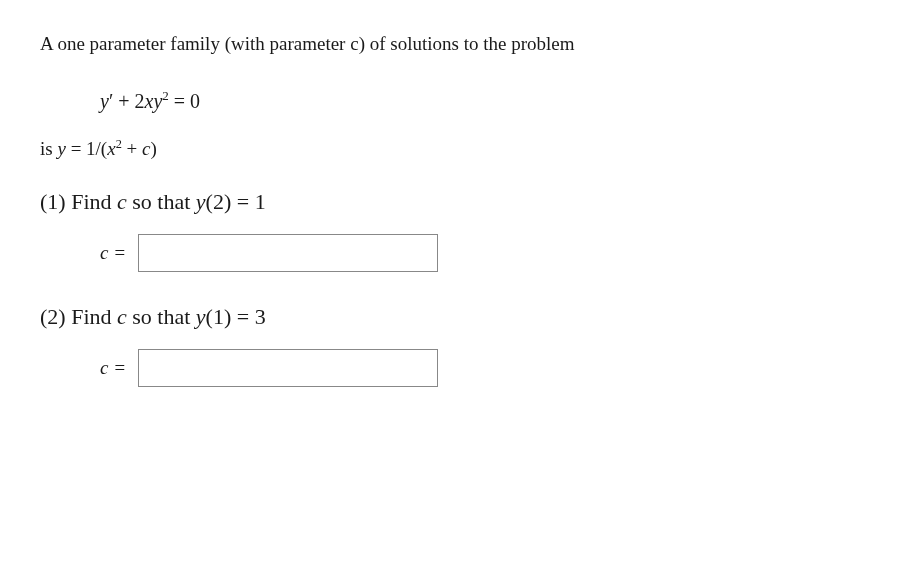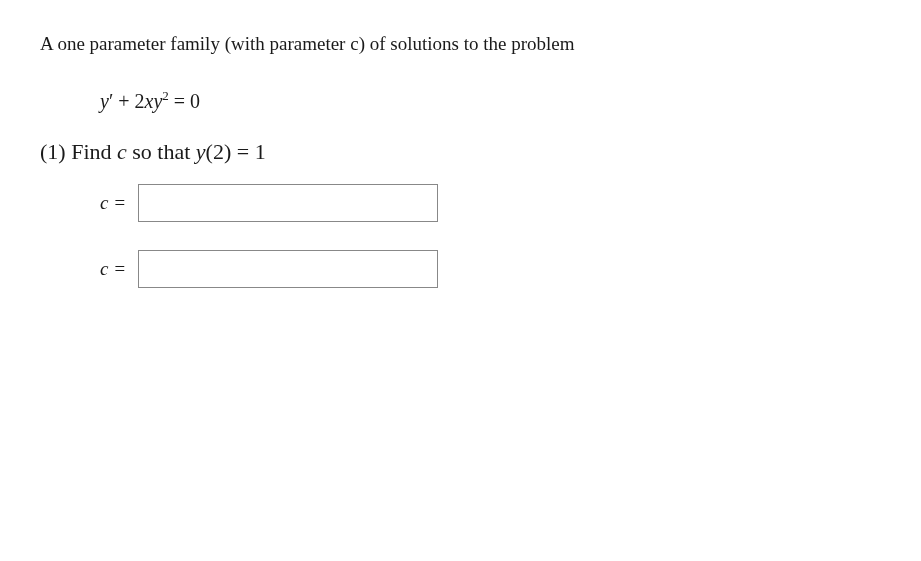--- a/index.html
+++ b/index.html
@@ -86,32 +86,38 @@
 <div class="content-wrapper">
 
   <p class="intro-text">A one parameter family (with parameter c) of solutions to the problem</p>
 
   <div class="equation-block">
     <span>
       <span class="math-italic">y</span>′&nbsp;+&nbsp;2<span class="math-italic">xy</span><sup>2</sup>&nbsp;=&nbsp;0
     </span>
   </div>
 
+  <p class="is-y-line">
+    is <span class="math-italic">y</span>&nbsp;=&nbsp;1/(<span class="math-italic">x</span><sup>2</sup>&nbsp;+&nbsp;<span class="math-italic">c</span>)
+  </p>
 
   <p class="part-label">
     (1) Find <span class="math-italic">c</span> so that <span class="math-italic">y</span>(2)&nbsp;=&nbsp;1
   </p>
 
   <div class="input-row">
     <span class="input-label">
       <span class="math-italic">c</span>&nbsp;=
     </span>
     <input type="text" class="answer-input" aria-label="c value for part 1" placeholder="" style="">
   </div>
 
+  <p class="part-label">
+    (2) Find <span class="math-italic">c</span> so that <span class="math-italic">y</span>(1)&nbsp;=&nbsp;3
+  </p>
 
   <div class="input-row">
     <span class="input-label">
       <span class="math-italic">c</span>&nbsp;=
     </span>
     <input type="text" class="answer-input" aria-label="c value for part 2" placeholder="" style="">
   </div>
 
 </div>
 

